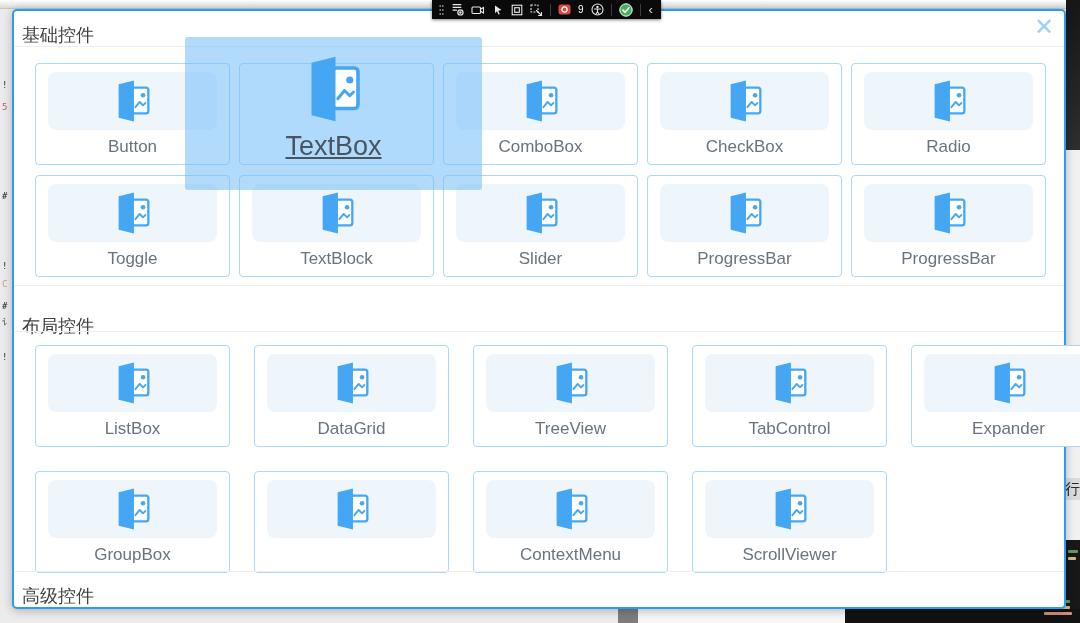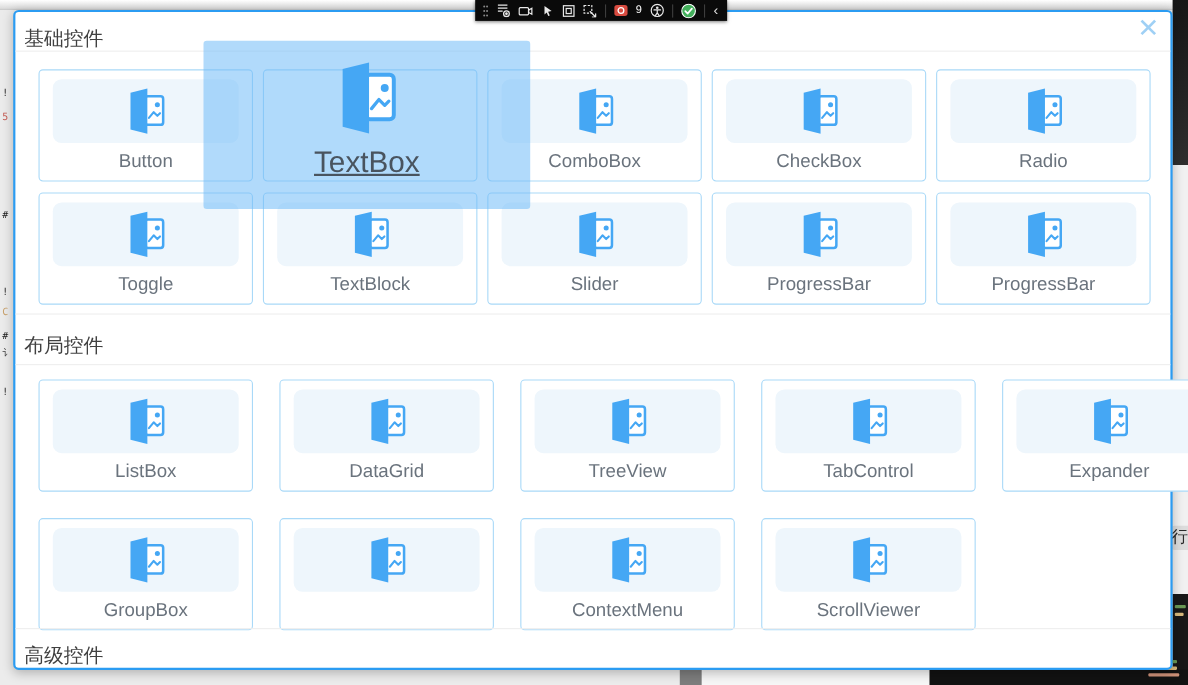--- a/index.html
+++ b/index.html
@@ -40,21 +40,21 @@
 
   
   .dialog { position:absolute; left:12px; top:9px; width:1054px; height:600px;
     background:#ffffff; border:2px solid #2b9cf2; border-radius:5px; z-index:2;
     box-shadow:0 2px 10px rgba(0,0,0,.25); }
   .close { position:absolute; top:2px; right:6px; width:28px; height:28px;
     color:#9fd0f5; font-size:24px; line-height:28px; text-align:center; cursor:pointer; }
   .sec-title { position:absolute; left:8px; font-size:18px; color:#404040; }
   .sep { position:absolute; left:0; width:1050px; height:1px; background:#eeeeee; }
   .t1 { top:12px; }  .s1 { top:35px; }
-  .s2 { top:274px; } .t2 { top:291px; } .s3 { top:320px; }
+  .s2 { top:274px; } .t2 { top:303px; } .s3 { top:320px; }
   .s4 { top:560px; } .t3 { top:573px;text-align:center; }
   .grid { position:absolute; left:21px; display:grid;
     grid-template-columns:repeat(5,195px); grid-auto-rows:102px; gap:10px 9px; }
   .g1 { top:52px; }  .g2 { top:334px;gap:24px; }
 
   
   .card { width:195px; height:102px; background:#ffffff; border:1px solid #a9d9f8;
     border-radius:4px; cursor:pointer; overflow:hidden; }
   .icon-wrap { margin:8px 12px 0 12px; height:58px; border-radius:8px;
     background:#eef6fc; display:flex; align-items:center; justify-content:center; }

